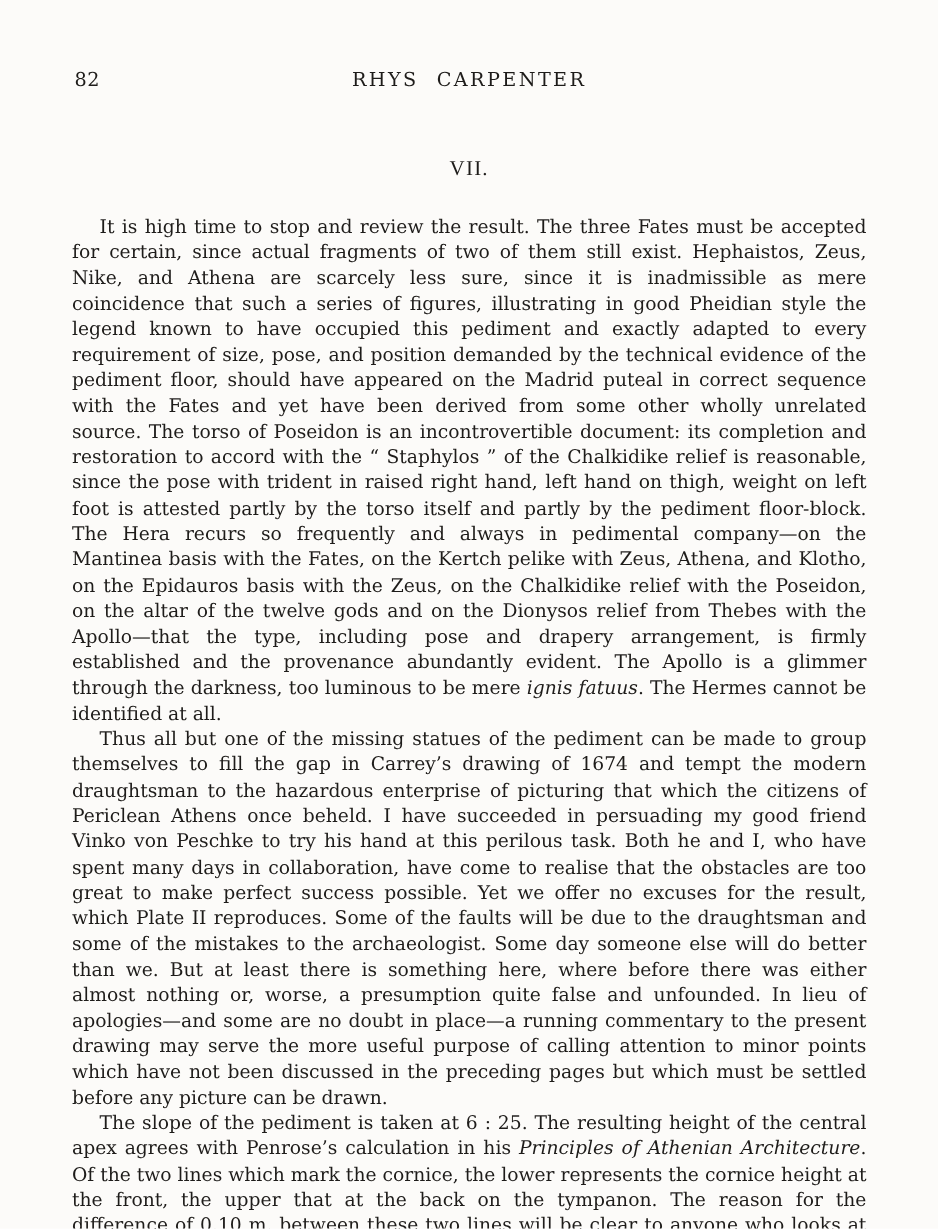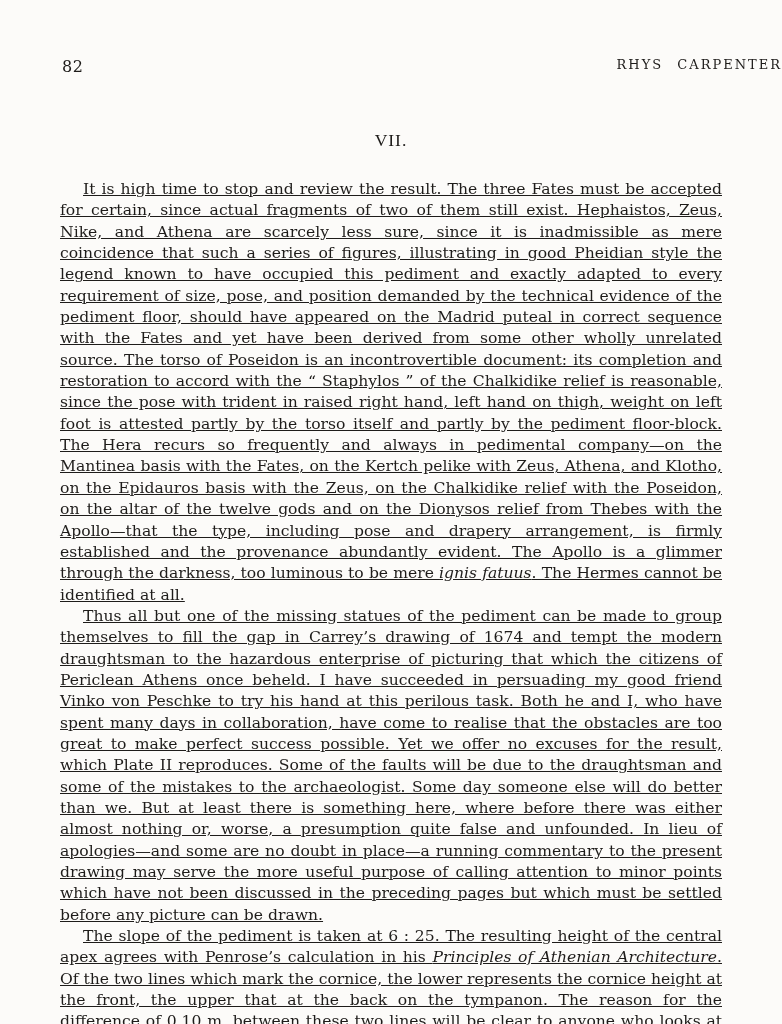--- a/index.html
+++ b/index.html
@@ -22,22 +22,22 @@
     top: 57px;
     left: 62px;
     font-size: 16px;
     letter-spacing: 0.5px;
   }
   .running-head {
     position: absolute;
     top: 57px;
     left: 0;
     right: 0;
-    text-align: right;
-    font-size: 13px;
+    text-align: center;
+    font-size: 16px;
     letter-spacing: 2px;
     word-spacing: 8px;
   }
   .section-heading {
     position: absolute;
     top: 130px;
     left: 0;
     right: 0;
     text-align: center;
     font-size: 17.5px;
@@ -50,21 +50,20 @@
     left: 60px;
     width: 662px;
     font-size: 15.6px;
     line-height: 21.35px;
     text-align: justify;
   }
   .body-text p {
     margin: 0;
     padding: 0;
     text-indent: 23px;
-    text-decoration: underline;
   }
   .body-text em {
     font-style: italic;
   }
 </style>
 </head>
 <body>
 
 <div class="page">
   <div class="page-number">82</div>

